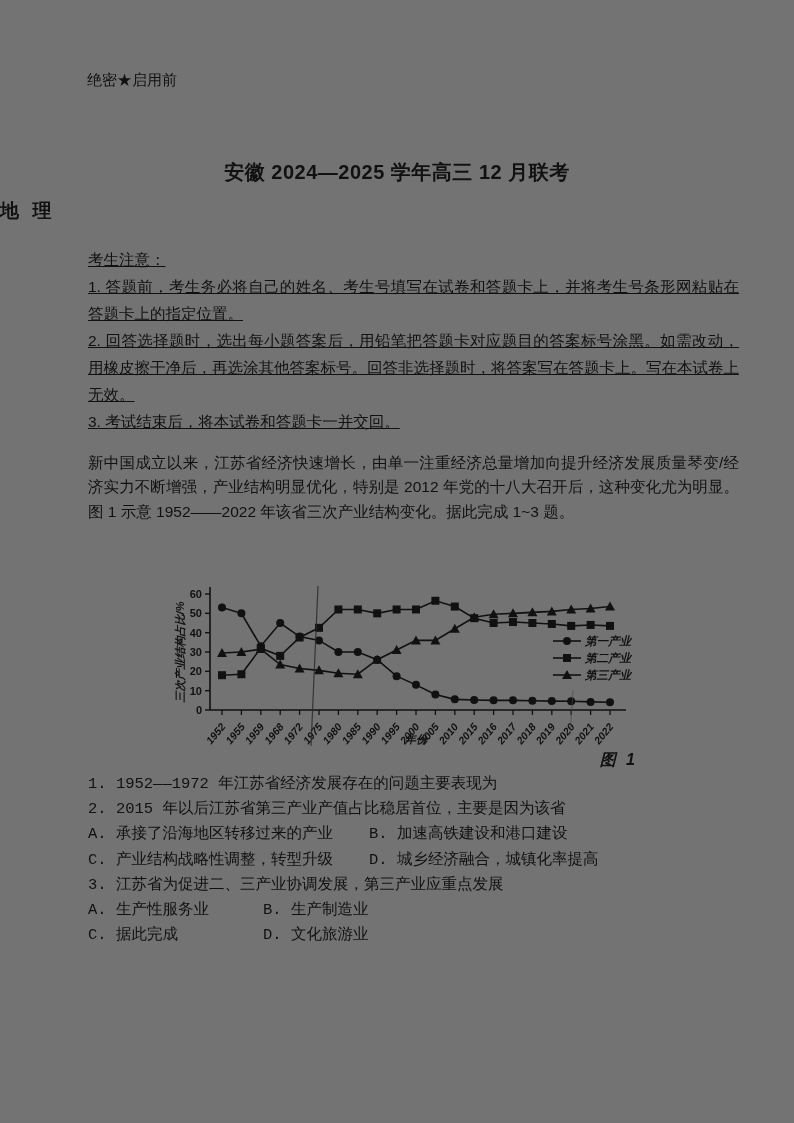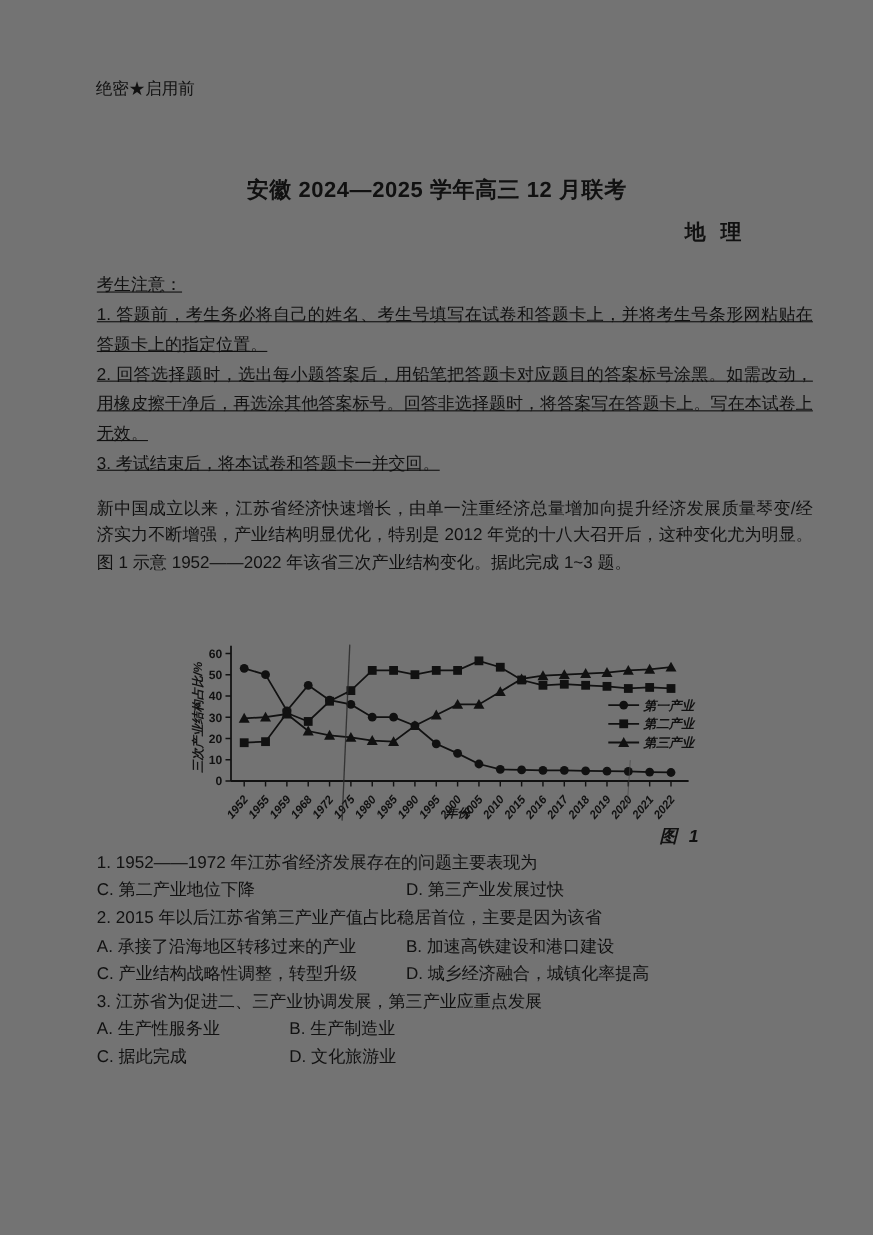--- a/index.html
+++ b/index.html
@@ -1,27 +1,27 @@
 <!DOCTYPE html>
 <html><head>
 <meta charset="utf-8">
 <style>
   html,body{margin:0;padding:0;background:#fff;}
   .page{position:relative;width:794px;height:1123px;background:#737373;
         font-family:"Liberation Sans",sans-serif;color:#111;overflow:hidden;}
   .abs{position:absolute;}
   .secrecy{left:87px;top:71px;font-size:15px;}
   .title{left:0;top:159px;width:794px;text-align:center;font-size:20px;font-weight:700;letter-spacing:.5px;}
-  .subject{left:0;top:198px;width:675px;text-align:right;font-size:19px;font-weight:700;white-space:pre;letter-spacing:1px;}
+  .subject{left:0;top:198px;width:675px;text-align:left;font-size:19px;font-weight:700;white-space:pre;letter-spacing:1px;}
   .notice{left:88px;top:246px;width:651px;font-size:15.5px;line-height:27px;text-decoration:underline;}
   .notice p{margin:0;text-align:justify;}
   .sec{left:88px;top:451px;width:651px;font-size:15.5px;line-height:24.4px;}
   .sec p{margin:0;text-align:justify;}
   .questions{left:88px;top:772px;width:665px;font-size:15.5px;line-height:25.2px;}
-  .questions p{margin:0;}
+  .questions p{margin:0;font-family:Liberation Mono, monospace;}
   .opt-row span{display:inline-block;vertical-align:top;}
   .c1-wide{width:281px;}
   .c1-narrow{width:175px;}
   .figcap{left:168px;top:750px;width:470px;text-align:right;font-size:16px;font-weight:700;letter-spacing:3px;font-style:italic;}
   #chart-svg{left:168px;top:583px;}
   #chart-svg text{font-family:"Liberation Sans",sans-serif;fill:#111;}
   #chart-svg .tickl{font-size:10.5px;font-weight:700;font-style:italic;}
   #chart-svg .ytick{font-size:11px;font-weight:700;}
   #chart-svg .axlab{font-size:11px;font-weight:700;font-style:italic;}
   #chart-svg .leg{font-size:11.5px;font-weight:700;font-style:italic;}
@@ -194,23 +194,20 @@
       </g>
       <line x1="150" y1="3" x2="143" y2="163" stroke="#2a2a2a" stroke-width="1.2" opacity="0.85"></line>
       <line x1="405" y1="108" x2="402" y2="152" stroke="#444" stroke-width="1" opacity="0.6"></line>
     </svg>
   <div class="abs figcap">图 1</div>
 
   <div class="abs questions">
 
     <div>
       <p>1. 1952——1972 年江苏省经济发展存在的问题主要表现为</p>
-      <p class="opt-row">
-        <span class="c1-wide">C. 第二产业地位下降</span><span>D. 第三产业发展过快</span>
-      </p>
     </div>
 
     <div>
       <p>2. 2015 年以后江苏省第三产业产值占比稳居首位，主要是因为该省</p>
       <p class="opt-row">
         <span class="c1-wide">A. 承接了沿海地区转移过来的产业</span><span>B. 加速高铁建设和港口建设</span>
       </p>
       <p class="opt-row">
         <span class="c1-wide">C. 产业结构战略性调整，转型升级</span><span>D. 城乡经济融合，城镇化率提高</span>
       </p>

